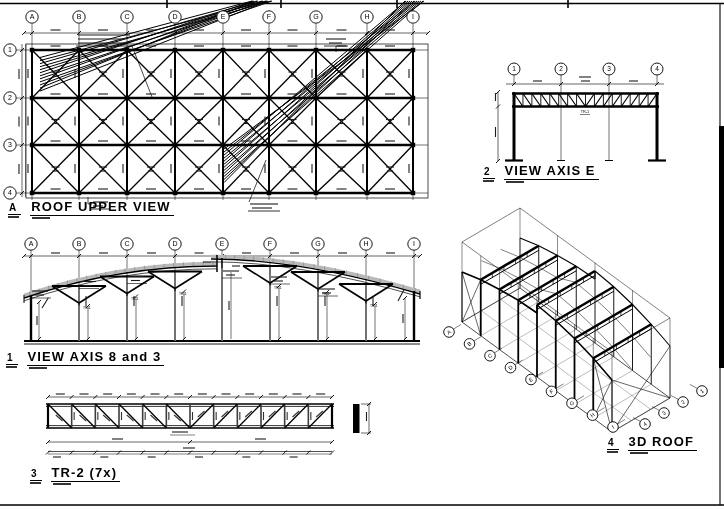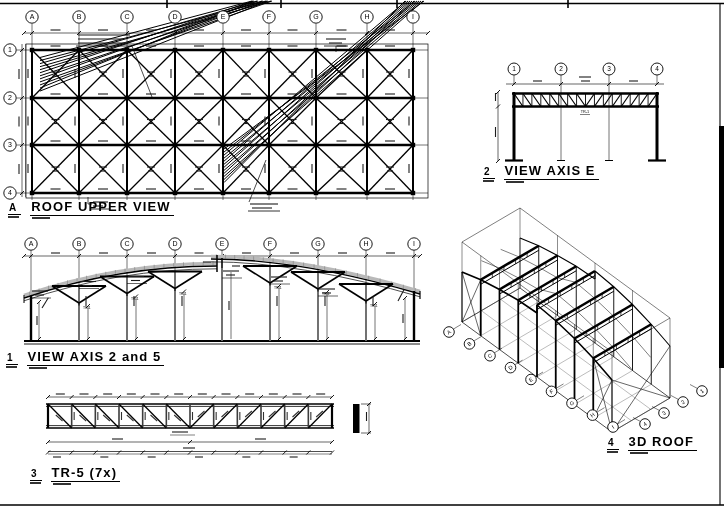--- a/index.html
+++ b/index.html
@@ -892,23 +892,23 @@
   <div class="vtitle" style="left:8px;top:199px;">
     <span class="ref">A</span>
     <span class="name">ROOF UPPER VIEW</span>
   </div>
   <div class="vtitle" style="left:483px;top:163px;">
     <span class="ref">2</span>
     <span class="name">VIEW AXIS E</span>
   </div>
   <div class="vtitle" style="left:6px;top:349px;">
     <span class="ref">1</span>
-    <span class="name">VIEW AXIS 2 and 5</span>
+    <span class="name">VIEW AXIS 8 and 3</span>
   </div>
   <div class="vtitle" style="left:30px;top:465px;">
     <span class="ref">3</span>
-    <span class="name">TR-5 (7x)</span>
+    <span class="name">TR-2 (7x)</span>
   </div>
   <div class="vtitle" style="left:607px;top:434px;">
     <span class="ref">4</span>
     <span class="name">3D ROOF</span>
   </div>
 </div>
 
 </body></html>

